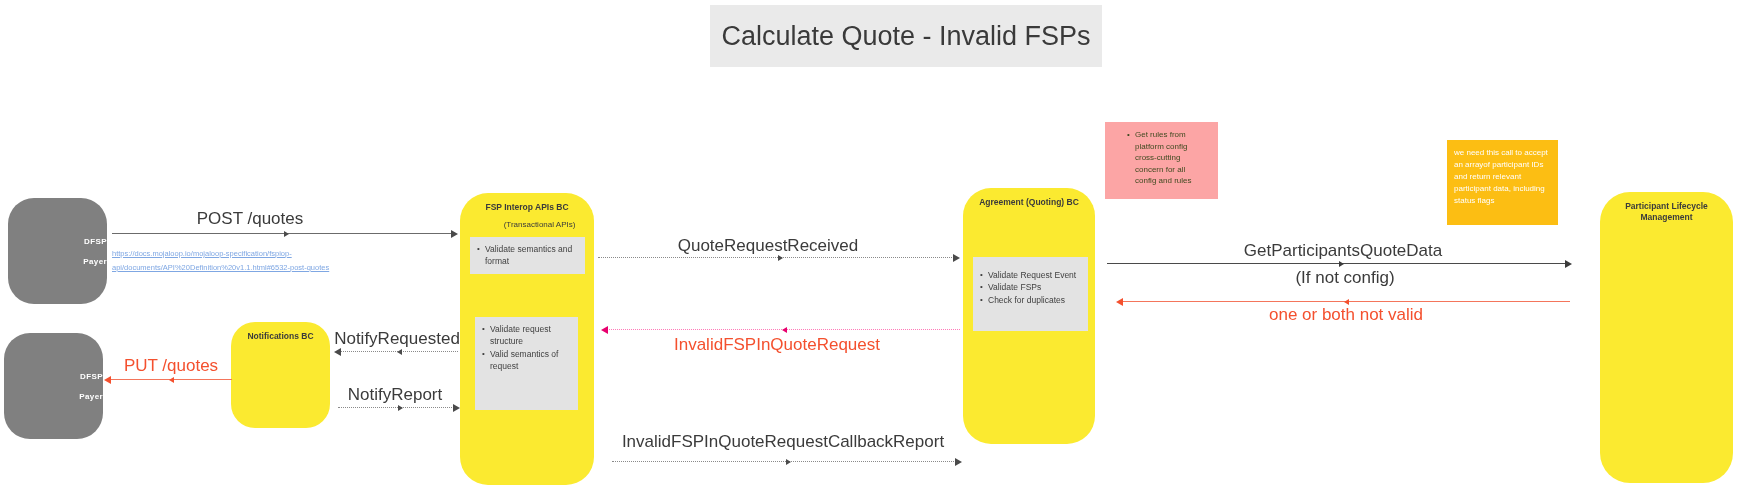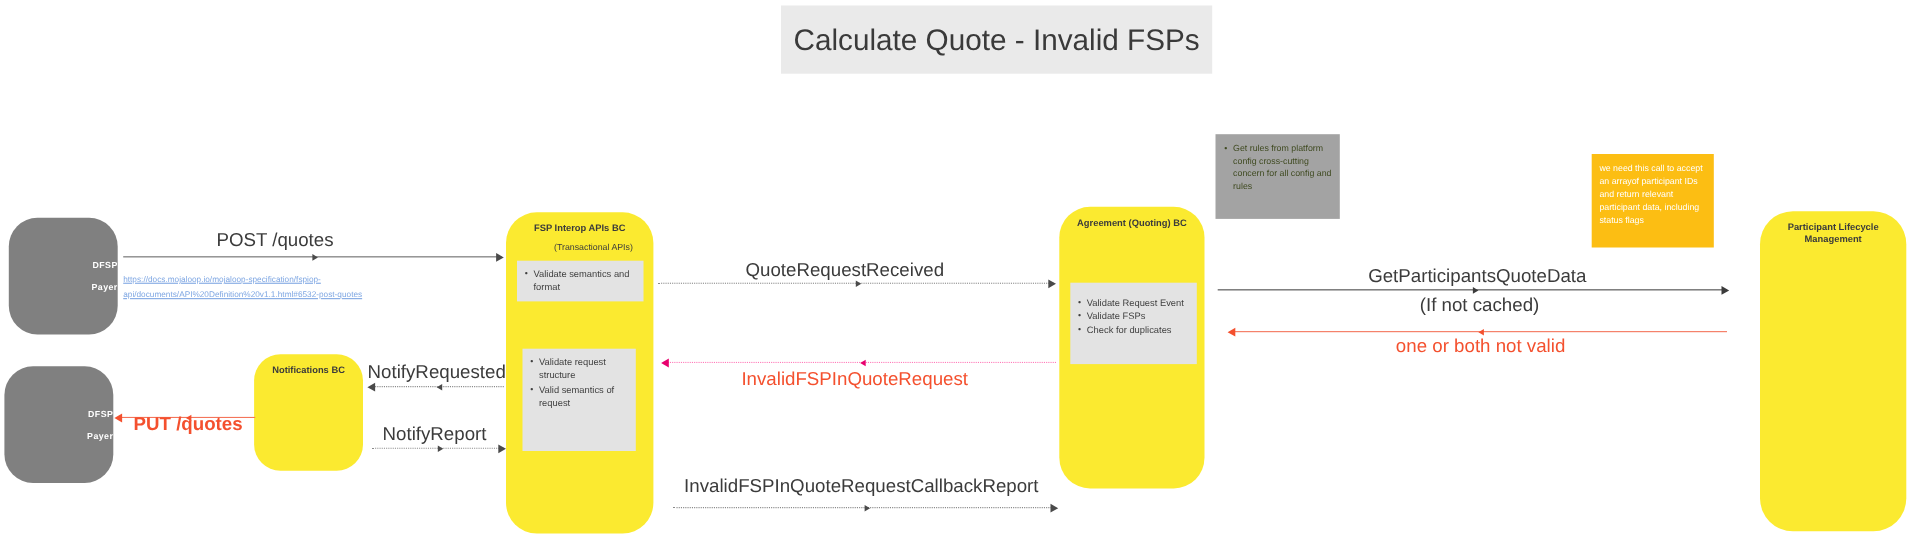--- a/index.html
+++ b/index.html
@@ -28,21 +28,21 @@
     font-size:8px;text-align:center;margin-top:7px;color:#3b3b3b;padding-left:25px;
   }
   .task-note{
     position:absolute;background:#E3E3E3;box-sizing:border-box;padding:6px 4px 6px 4px;
   }
   .note-list{margin:0;padding:0;list-style:none;font-size:8.5px;line-height:1.45;color:#3f3f3f;}
   .note-list li{position:relative;padding-left:11px;margin:0;}
   .note-list li::before{content:"\2022";position:absolute;left:3px;top:0;font-size:8px;}
   
   .sticky{position:absolute;box-sizing:border-box;font-size:8px;line-height:1.5;}
-  .sticky-green{background:#a3a3a3;color:#3f4a20;padding:7px 5px;}
+  .sticky-green{background:#fca5a5;color:#3f4a20;padding:7px 19px;}
   .sticky-orange{background:#FCBE13;color:#ffffff;padding:7px 7px;}
   
   .arrow{position:absolute;height:0;}
   .arrow.solid{border-top:1px solid var(--l);}
   .arrow.dotted{border-top:1.5px dotted var(--l);}
   .arrow::before{content:"";position:absolute;width:0;height:0;}
   .arrow.head-right::before{right:-2px;top:-4.5px;border:4px solid transparent;border-left:7px solid var(--c);border-right:none;}
   .arrow.head-left::before{left:-2px;top:-4.5px;border:4px solid transparent;border-right:7px solid var(--c);border-left:none;}
   .arrow::after{content:"";position:absolute;left:50%;width:0;height:0;}
   .arrow.head-right::after{top:-3.5px;border:3px solid transparent;border-left:5px solid var(--c);border-right:none;}
@@ -128,19 +128,19 @@
   <div class="arrow dotted head-right" style="--l:#8a8a8a;--c:#4a4a4a;left:338px;top:407px;width:120px;"></div>
   <div class="arrow solid head-left" style="--l:#f4755b;--c:#F4502E;left:106px;top:379px;width:126px;"></div>
   <div class="arrow dotted head-right" style="--l:#8a8a8a;--c:#4a4a4a;left:612px;top:461px;width:348px;"></div>
 
   <div class="msg" style="left:250px;top:209px;">POST /quotes</div>
   <a class="speclink">https://docs.mojaloop.io/mojaloop-specification/fspiop-api/documents/API%20Definition%20v1.1.html#6532-post-quotes</a>
   <div class="msg" style="left:768px;top:236px;">QuoteRequestReceived</div>
   <div class="msg red" style="left:777px;top:335px;">InvalidFSPInQuoteRequest</div>
   <div class="msg" style="left:397px;top:329px;">NotifyRequested</div>
   <div class="msg" style="left:395px;top:385px;">NotifyReport</div>
-  <div class="msg red" style="left:171px;top:376px;font-weight:bold;">PUT /quotes</div>
+  <div class="msg red" style="left:171px;top:356px;">PUT /quotes</div>
   <div class="msg" style="left:1343px;top:241px;">GetParticipantsQuoteData</div>
-  <div class="msg" style="left:1345px;top:268px;">(If not cached)</div>
+  <div class="msg" style="left:1345px;top:268px;">(If not config)</div>
   <div class="msg red" style="left:1346px;top:305px;">one or both not valid</div>
   <div class="msg" style="left:783px;top:432px;text-align:center;">InvalidFSPInQuoteRequestCallbackReport</div>
 
 </div>
 
 </body></html>

